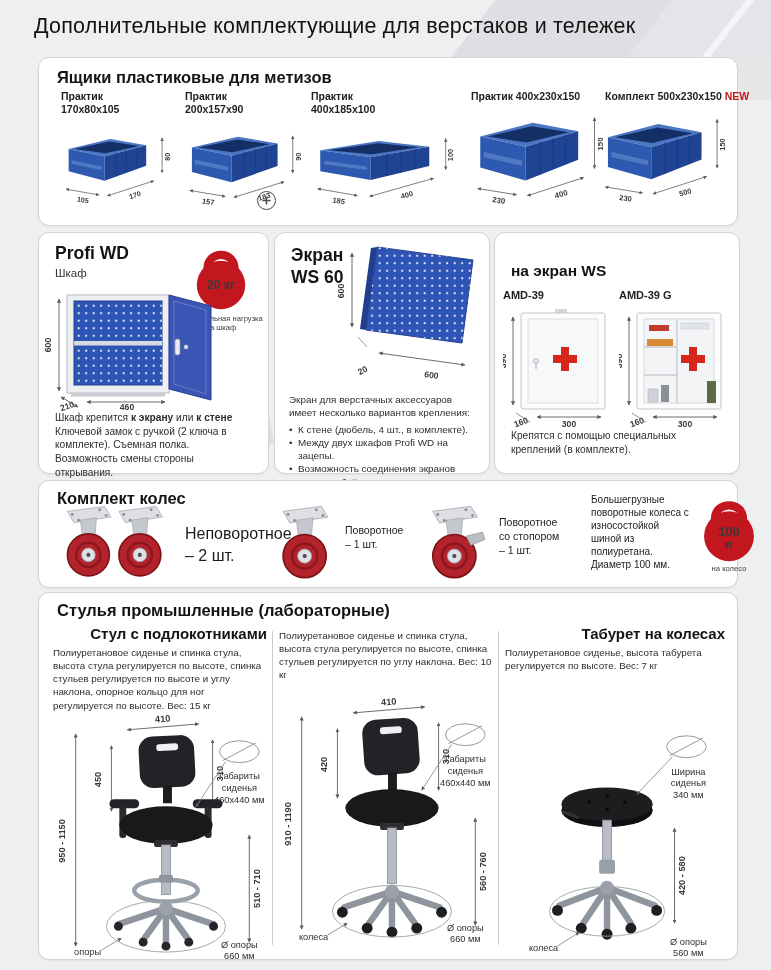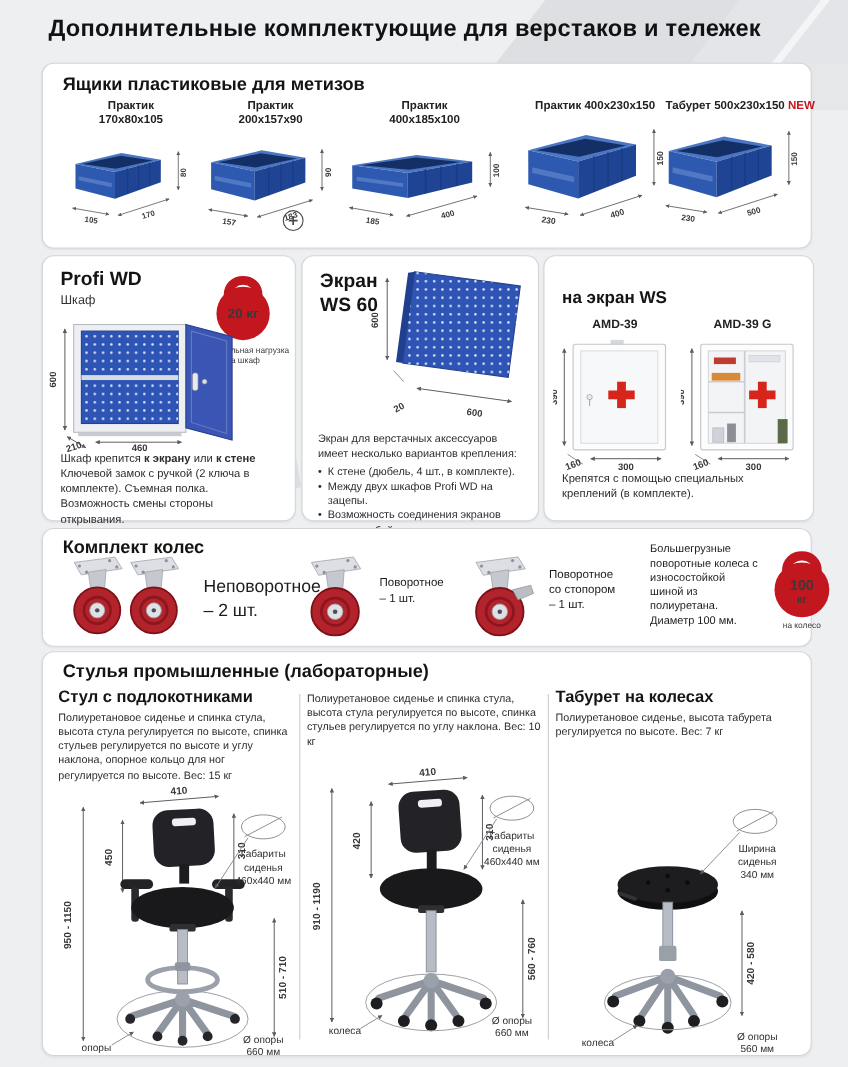--- a/index.html
+++ b/index.html
@@ -1,25 +1,25 @@
 <!DOCTYPE html>
 <html><head>
 <meta charset="utf-8">
 <style>
   html,body{margin:0;padding:0;}
   body{width:771px;height:970px;position:relative;overflow:hidden;
        background:#edeff1;font-family:"Liberation Sans",sans-serif;color:#1c1c1e;}
   .deco{position:absolute;transform:skewX(-38deg);}
   .card{position:absolute;background:#fff;border:1px solid #d3d5d9;border-radius:11px;
         box-shadow:0 1px 2px rgba(0,0,0,.05);}
-  .h1{position:absolute;left:44px;top:14px;width:700px;font-size:21.5px;font-weight:700;
+  .h1{position:absolute;left:34px;top:14px;width:700px;font-size:21.5px;font-weight:400;
       letter-spacing:.2px;color:#121212;}
   .h2{position:absolute;font-size:16.5px;font-weight:800;color:#141414;}
-  .h3{position:absolute;font-size:15px;font-weight:800;color:#141414;}
-  .pname{font-size:10.5px;font-weight:700;text-align:center;line-height:1.25;color:#222;}
+  .h3{position:absolute;font-size:15px;font-weight:800;color:#141414;text-align:right;}
+  .pname{font-size:10.5px;font-weight:700;line-height:1.25;color:#222;}
   .small{font-size:10.2px;line-height:1.34;color:#2d2d2f;}
   .tiny{font-size:7.6px;line-height:1.18;color:#3c3c3e;text-align:center;}
   .b{font-weight:700;}
   .new{color:#c5161d;font-weight:800;font-size:10.5px;}
   .abs{position:absolute;}
   .wm{position:absolute;font-weight:800;color:rgba(135,140,148,.15);letter-spacing:5px;
       transform:rotate(-10deg);pointer-events:none;}
   .wm-sub{position:absolute;font-weight:700;color:rgba(205,170,50,.28);letter-spacing:3px;
       transform:rotate(-10deg);pointer-events:none;}
   svg text{font-family:"Liberation Sans",sans-serif;fill:#39393b;}
@@ -134,21 +134,21 @@
       <line class="dl" x1="134" y1="16" x2="134" y2="72"></line>
       <text class="dt" x="143" y="45" text-anchor="middle" transform="rotate(-90 143 45)">150</text>
       <line class="dl" x1="5" y1="94" x2="48" y2="101"></line>
       <text class="dt" x="28" y="110" text-anchor="middle" transform="rotate(8 28 110)">230</text>
       <line class="dl" x1="60" y1="102" x2="122" y2="82"></line>
       <text class="dt" x="98" y="103" text-anchor="middle" transform="rotate(-16 98 103)">400</text>
     </svg>
   </div>
 
   <div class="abs" style="left:566px;top:32px;width:128px">
-    <div class="pname" style="white-space:nowrap"><span>Табурет 500х230х150</span> <span class="new">NEW</span></div>
+    <div class="pname" style="white-space:nowrap"><span>Комплект 500х230х150</span> <span class="new">NEW</span></div>
     <svg width="130" height="102" viewBox="0 0 150 112" style="margin-left:-4px">
       <use href="#binSym" x="2" y="12" width="120" height="76"></use>
       <line class="dl" x1="134" y1="16" x2="134" y2="72"></line>
       <text class="dt" x="143" y="45" text-anchor="middle" transform="rotate(-90 143 45)">150</text>
       <line class="dl" x1="5" y1="94" x2="48" y2="101"></line>
       <text class="dt" x="28" y="110" text-anchor="middle" transform="rotate(8 28 110)">230</text>
       <line class="dl" x1="60" y1="102" x2="122" y2="82"></line>
       <text class="dt" x="98" y="103" text-anchor="middle" transform="rotate(-16 98 103)">500</text>
     </svg>
   </div>

